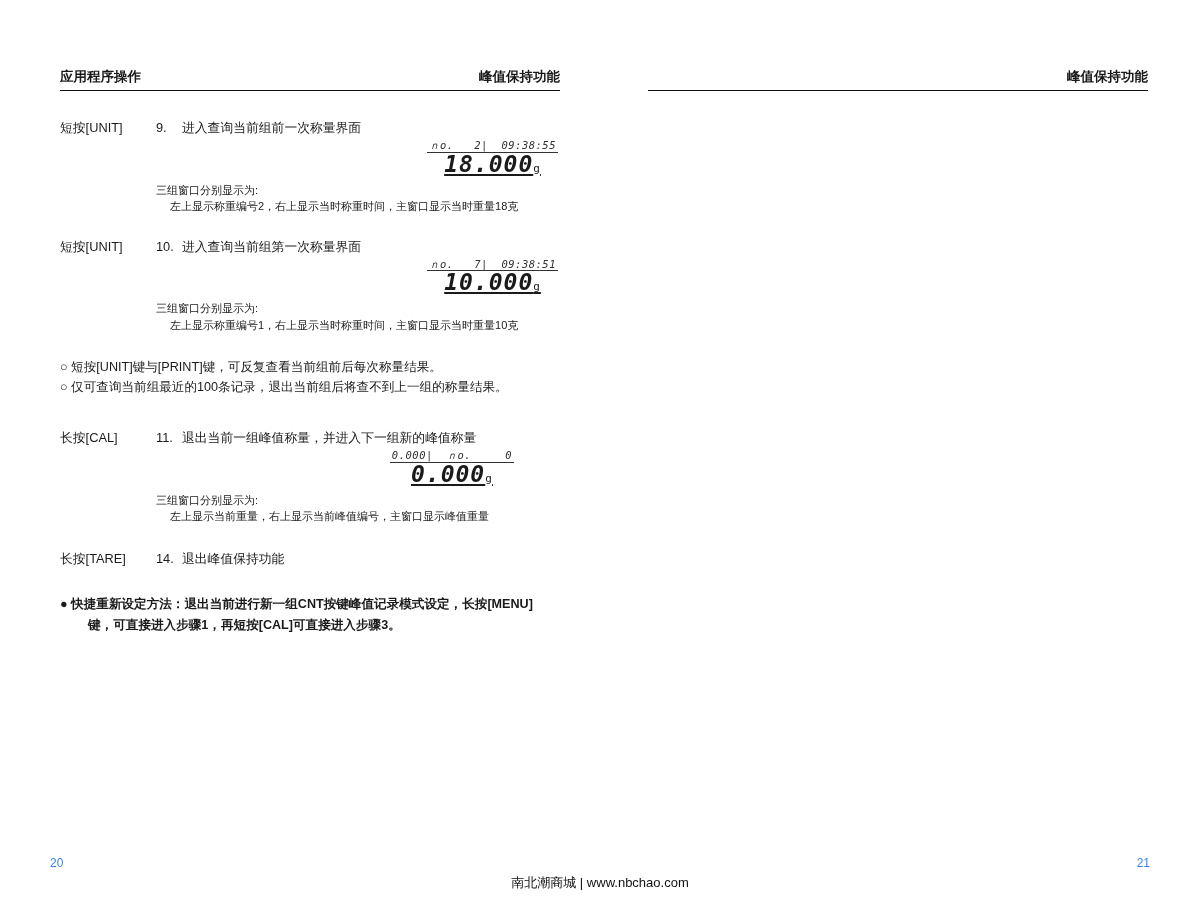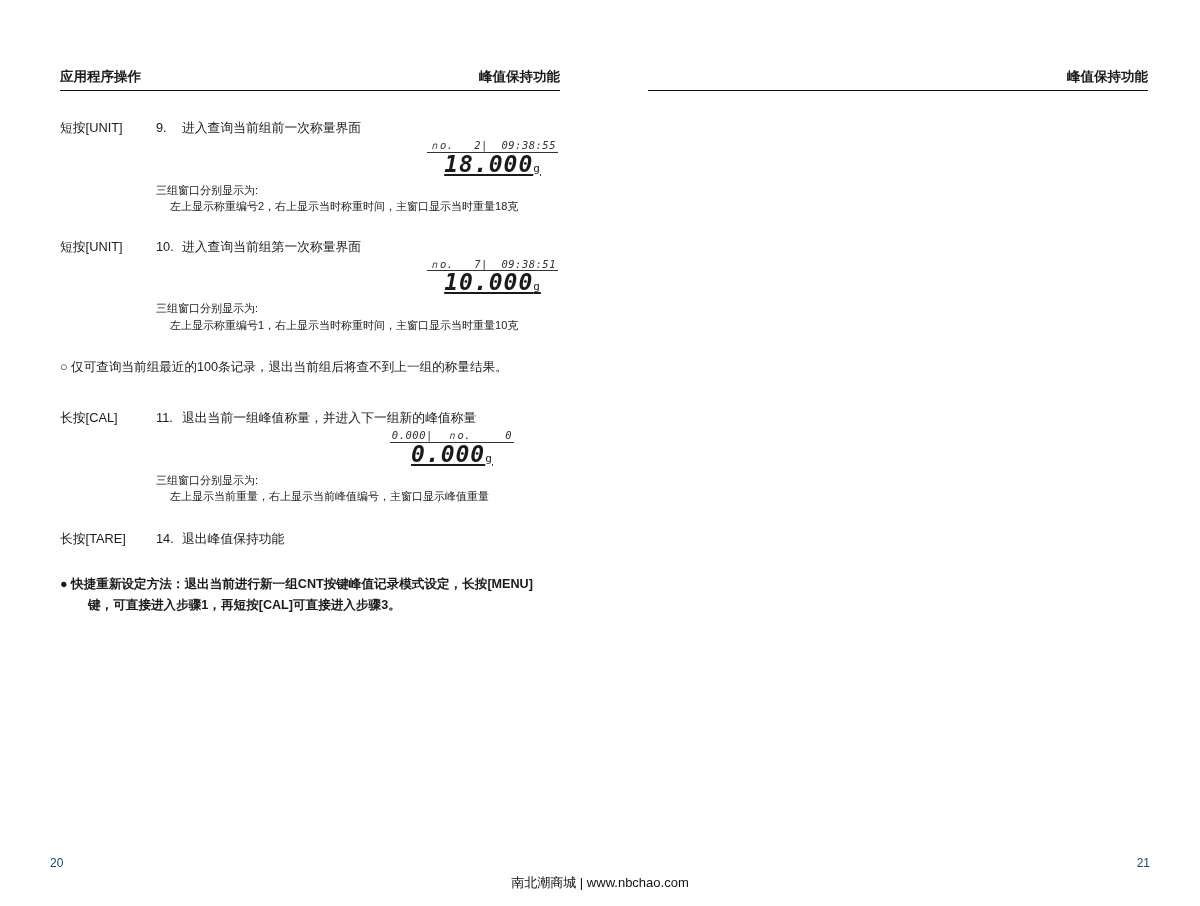--- a/index.html
+++ b/index.html
@@ -66,21 +66,21 @@
   }
   .lcd .main .unit { font-size:11px; font-weight:normal; font-style:normal; }
 
   .lcdwrap { margin:2px 0 4px 0; display:flex; justify-content:flex-end; padding-right:12px; }
   .lcdwrap.mid { padding-right:56px; }
 
   .strong-note { font-size:12.6px; line-height:1.7; margin-top:26px; }
   .strong-note b { font-weight:bold; }
 
   
-  .pgnum { position:absolute; bottom:36px; font-size:12px; color:#0c4a6e; }
+  .pgnum { position:absolute; bottom:36px; font-size:12px; color:#3b82f6; }
   .pgnum.l { left:50px; }
   .pgnum.r { right:50px; }
   .sitefoot {
     position:absolute; bottom:14px; left:0; width:1200px;
     text-align:center; font-size:13px; color:#111;
   }
 </style>
 </head>
 <body>
 
@@ -122,20 +122,21 @@
           <div class="top">ｎo.   7|  09:38:51</div>
           <div class="main"><span>10.000</span><span class="unit">g</span></div>
         </div>
       </div>
       <div class="note">
         <span>三组窗口分别显示为:</span>
         <span class="sub">左上显示称重编号1，右上显示当时称重时间，主窗口显示当时重量10克</span>
       </div>
 
       <div style="margin-top:26px">
+        <div class="bullet-line">○ <span>短按[UNIT]键与[PRINT]键，可反复查看当前组前后每次称量结果。</span></div>
         <div class="bullet-line">○ <span>仅可查询当前组最近的100条记录，退出当前组后将查不到上一组的称量结果。</span></div>
       </div>
 
       <div class="step" style="margin-top:34px">
         <div class="key">长按[CAL]</div>
         <div class="num">11.</div>
         <div class="txt">退出当前一组峰值称量，并进入下一组新的峰值称量</div>
       </div>
       <div class="lcdwrap mid">
         <div class="lcd">

